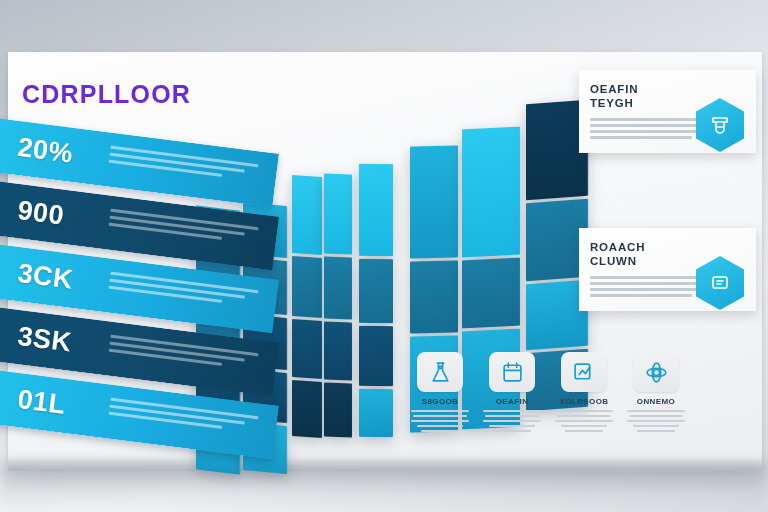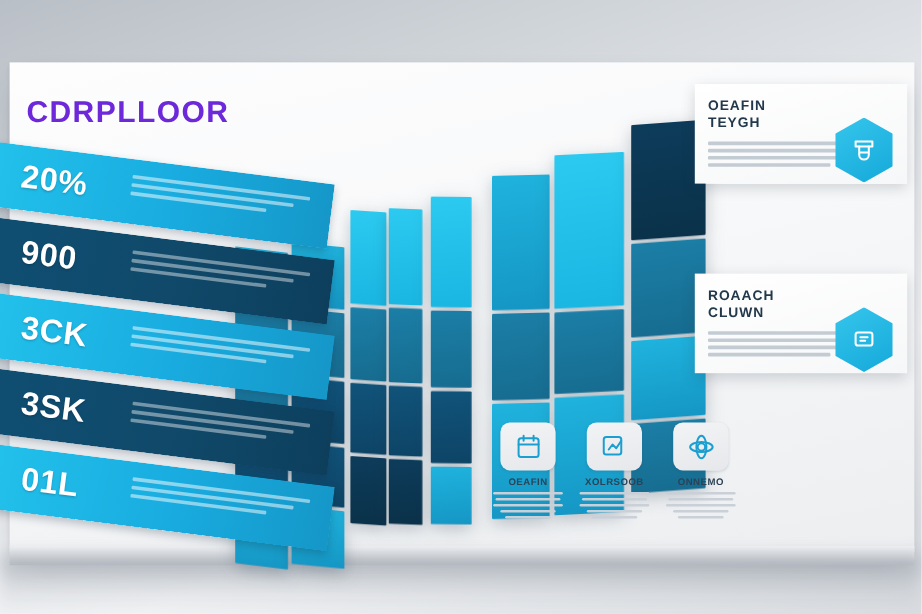--- a/index.html
+++ b/index.html
@@ -257,20 +257,37 @@
         <rect x="5" y="6" width="14" height="11" rx="2"></rect>
           <path d="M9 10h6M9 13h4"></path>
       </svg>
     </div>
   </div>
 
   <div class="tiles" id="tiles">
       <div class="tile">
         <div class="chip">
           <svg viewBox="0 0 24 24" fill="none" stroke="#1b9fd0" stroke-width="1.6" stroke-linecap="round" stroke-linejoin="round">
+            <path d="M10 3v7l-5 10h14l-5-10V3"></path>
+            <path d="M9 3h6"></path>
+            <circle cx="12" cy="7" r="1.2"></circle>
+          </svg>
+        </div>
+        <div class="tlabel">S8GOOB</div>
+        <div>
+          <div class="tln a"></div>
+          <div class="tln b"></div>
+          <div class="tln c"></div>
+          <div class="tln d"></div>
+          <div class="tln e"></div>
+        </div>
+      </div>
+      <div class="tile">
+        <div class="chip">
+          <svg viewBox="0 0 24 24" fill="none" stroke="#1b9fd0" stroke-width="1.6" stroke-linecap="round" stroke-linejoin="round">
             <rect x="4" y="5" width="16" height="15" rx="2"></rect>
             <path d="M4 10h16M8 3v4M16 3v4"></path>
           </svg>
         </div>
         <div class="tlabel">OEAFIN</div>
         <div>
           <div class="tln a"></div>
           <div class="tln b"></div>
           <div class="tln c"></div>
           <div class="tln d"></div>

